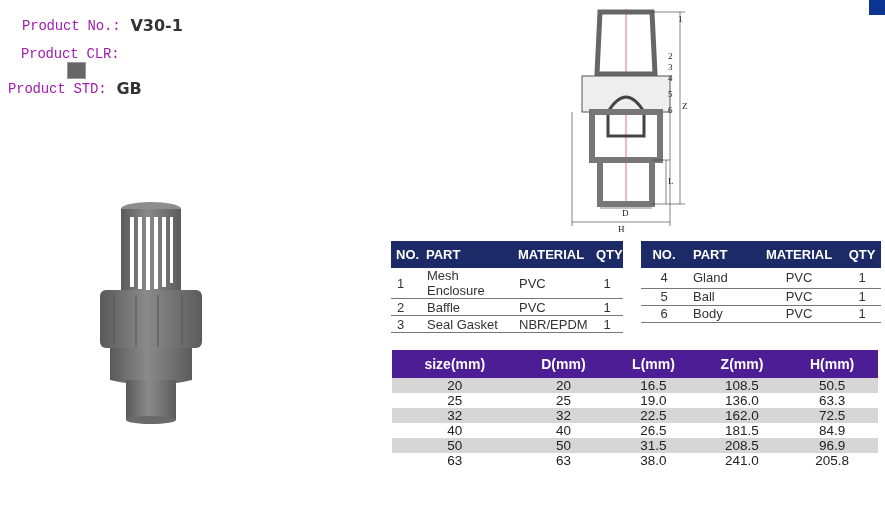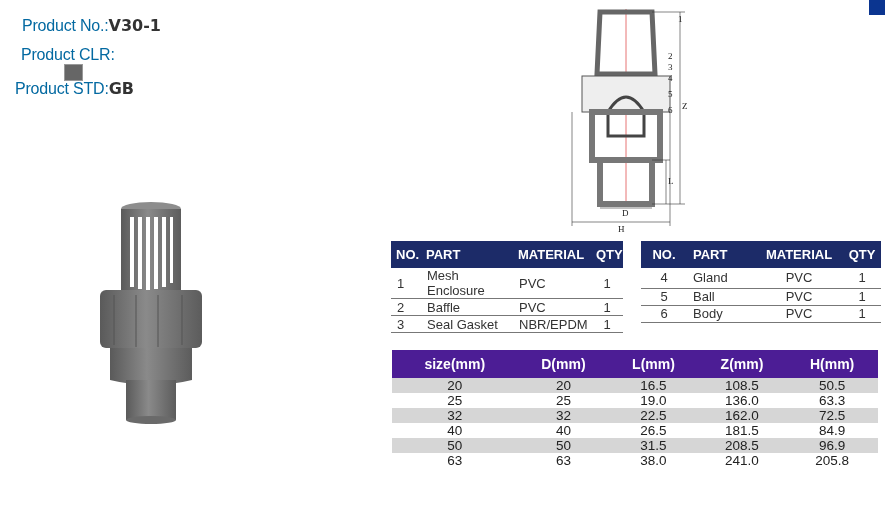--- a/index.html
+++ b/index.html
@@ -1,22 +1,22 @@
 <!DOCTYPE html>
 <html><head>
   <meta charset="utf-8">
   <style>
     * { box-sizing: border-box; margin: 0; padding: 0; }
     html, body { width: 885px; height: 521px; background: #ffffff; overflow: hidden; }
     body { position: relative; font-family: "Liberation Sans", sans-serif; color: #222; }
 
     .spec { position: absolute; left: 0; top: 0; }
     .spec-row { position: absolute; white-space: nowrap; display: flex; align-items: center; }
-    .spec-label { font-family: Liberation Sans, sans-serif; font-size: 16px; color: #0369a1; font-weight: 300; letter-spacing: -0.2px; }
-    .spec-value { font-family: "DejaVu Sans", sans-serif; font-size: 16px; color: #333; font-weight: bold; }
+    .spec-label { font-family: Liberation Mono, monospace; font-size: 14px; color: #a21caf; font-weight: 300; letter-spacing: -0.2px; }
+    .spec-value { font-family: "DejaVu Sans", sans-serif; font-size: 16px; color: #333; font-weight: bold; margin-left: 10px; }
     .swatch { width: 19px; height: 17px; background: #666666; border: 1px solid #999; margin-left: 12px; }
 
     .corner-badge { position: absolute; left: 869px; top: 0; width: 16px; height: 15px; background: #0b3590; }
 
     .product-photo { position: absolute; left: 96px; top: 195px; width: 110px; height: 230px; }
 
     .drawing { position: absolute; left: 560px; top: 4px; width: 150px; height: 230px; }
 
     .parts { position: absolute; top: 241px; border-collapse: collapse; font-size: 13px; color: #333; }
     .parts th { background: #1c2b68; color: #fff; font-weight: bold; height: 27px; font-size: 13px; text-align: left; padding: 0 0 0 5px; }
@@ -40,21 +40,21 @@
 
 <div class="spec">
   <div class="spec-row" style="left:22px;top:16px;">
     <span class="spec-label">Product No.:</span>
     <span class="spec-value">V30-1</span>
   </div>
   <div class="spec-row" style="left:21px;top:46px;flex-direction:column;">
     <span class="spec-label">Product CLR:</span>
     <span class="swatch"></span>
   </div>
-  <div class="spec-row" style="left:15px;top:79px;text-align:center;">
+  <div class="spec-row" style="left:8px;top:79px;text-align:center;">
     <span class="spec-label">Product STD:</span>
     <span class="spec-value">GB</span>
   </div>
 </div>
 
 <svg class="product-photo" viewBox="0 0 110 230">
   <defs>
     <linearGradient id="g1" x1="0" x2="1">
       <stop offset="0" stop-color="#5a5a5a"></stop>
         <stop offset="0.45" stop-color="#8a8a8a"></stop>

